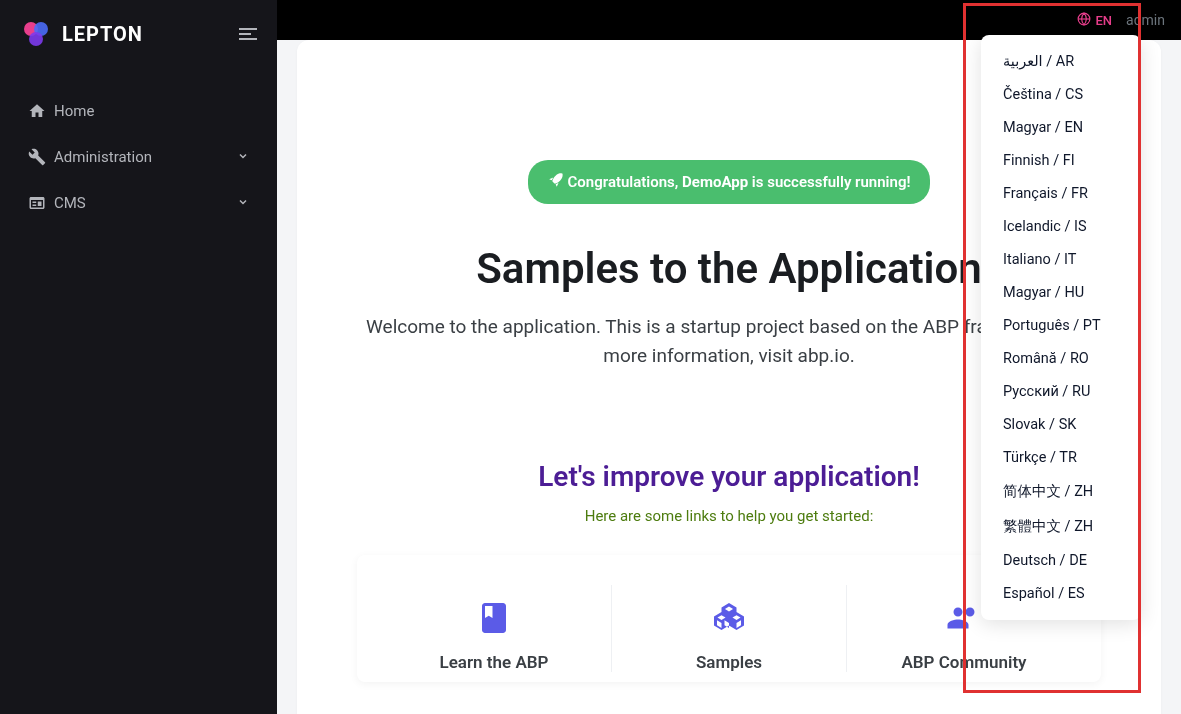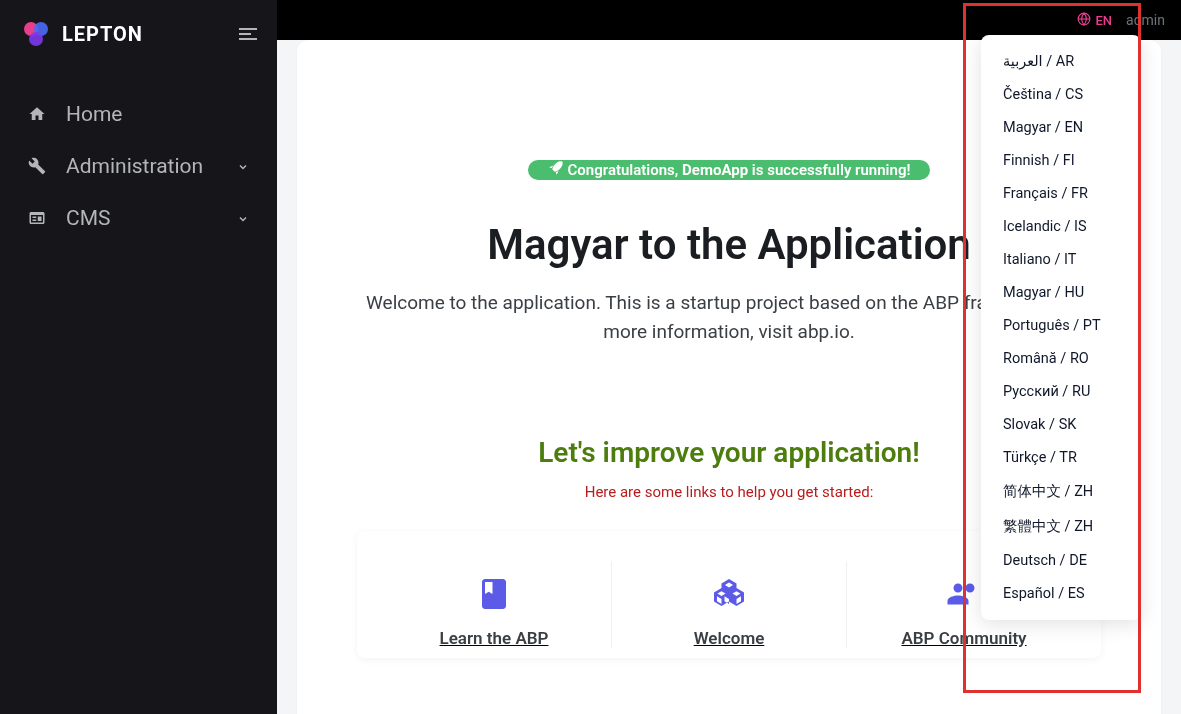--- a/index.html
+++ b/index.html
@@ -53,26 +53,26 @@
     }
     .hamburger span:nth-child(1){ width: 18px; }
     .hamburger span:nth-child(2){ width: 12px; }
     .hamburger span:nth-child(3){ width: 18px; }
     .nav {
       padding: 20px 10px;
     }
     .nav-item {
       display: flex;
       align-items: center;
-      gap: 20px;
+      gap: 8px;
       padding: 14px 18px;
       color: #b3b5bb;
       cursor: pointer;
       border-radius: 6px;
-      font-size: 21px;
+      font-size: 15px;
     }
     .nav-item .chev {
       margin-left: auto;
     }
     .nav-icon {
       width: 18px;
       height: 18px;
       display: flex;
       align-items: center;
       justify-content: center;
@@ -115,21 +115,21 @@
       text-align: center;
       height: 690px;
       box-shadow: 0 1px 3px rgba(0,0,0,0.04);
     }
     .alert {
       display: inline-flex;
       align-items: center;
       gap: 4px;
       background: #4abe6e;
       color: #fff;
-      padding: 0 20px;
+      padding: 12px 20px;
       border-radius: 20px;
       font-size: 15px;
       font-weight: 600;
       margin-bottom: 40px;
     }
     .alert .bold { font-weight: 700; }
     .welcome-title {
       font-size: 42px;
       font-weight: 600;
       color: #1a1d21;
@@ -137,42 +137,41 @@
     }
     .welcome-text {
       font-size: 19px;
       color: #3a3f44;
       line-height: 1.5;
       margin-bottom: 90px;
     }
     .improve-title {
       font-size: 28px;
       font-weight: 600;
-      color: #4d7c0f;
+      color: #4c1d95;
       margin-bottom: 14px;
     }
     .improve-sub {
       font-size: 15px;
-      color: #b91c1c;
+      color: #4d7c0f;
       margin-bottom: 30px;
     }
     .cards-row {
       display: flex;
       gap: 0;
       background: #fff;
       border-radius: 8px;
       box-shadow: 0 2px 8px rgba(0,0,0,0.05);
       padding: 30px 20px 10px;
     }
     .card-col {
       flex: 1;
       text-align: center;
       padding: 15px 20px 0;
       border-right: 1px solid #eef0f3;
-      text-decoration: underline;
     }
     .card-col:last-child { border-right: none; }
     .card-icon {
       width: 36px;
       height: 36px;
       margin: 0 auto 16px;
       color: #5b5be7;
     }
     .card-title {
       font-size: 17px;
@@ -292,42 +291,42 @@
       <span>
         <svg width="16" height="16" viewBox="0 0 24 24" fill="currentColor">
             <path d="M13.13 22.19l-1.63-3.83c1.57-.58 3.04-1.36 4.4-2.27l-2.77 6.1M5.64 12.5l-3.83-1.63 6.1-2.77C7 9.46 6.22 10.93 5.64 12.5M21.61 2.39S16.66.269 11 5.93c-2.19 2.19-3.5 4.6-4.35 6.71-.28.75-.09 1.57.46 2.13l2.13 2.12c.55.56 1.37.74 2.12.46A19.1 19.1 0 0 0 18.07 13c5.66-5.66 3.54-10.61 3.54-10.61z"></path>
           </svg>
       </span>
       <span>
         <span>Congratulations, </span><span class="bold">DemoApp</span><span> is successfully running!</span>
       </span>
     </div>
 
-    <h1 class="welcome-title">Magyar to the Application</h1>
+    <h1 class="welcome-title">Samples to the Application</h1>
     <p class="welcome-text">Welcome to the application. This is a startup project based on the ABP framework. For more information, visit abp.io.</p>
 
     <h2 class="improve-title">Let's improve your application!</h2>
     <p class="improve-sub">Here are some links to help you get started:</p>
 
     <div class="cards-row">
       <div class="card-col">
         <div class="card-icon">
           <svg viewBox="0 0 24 24" fill="currentColor">
               <path d="M18 2H6c-1.1 0-2 .9-2 2v16c0 1.1.9 2 2 2h12c1.1 0 2-.9 2-2V4c0-1.1-.9-2-2-2zM6 4h5v8l-2.5-1.5L6 12V4z"></path>
             </svg>
         </div>
         <div class="card-title">Learn the ABP</div>
       </div>
       <div class="card-col">
         <div class="card-icon">
           <svg viewBox="0 0 24 24" fill="currentColor">
               <path d="M12 2l-5 3v3L2 11v6l5 3 5-3 5 3 5-3v-6l-5-3V5l-5-3zm0 2.3L14.7 6 12 7.7 9.3 6 12 4.3zM7 18.7l-3-1.8v-3.4l3 1.8v3.4zm0-5.4l-2.7-1.6L7 10.1l2.7 1.6L7 13.3zm5 5.4l-3-1.8v-3.4l3 1.8v3.4zm5 0v-3.4l3-1.8v3.4l-3 1.8zm0-5.4l-2.7-1.6L17 10.1l2.7 1.6-2.7 1.6z"></path>
             </svg>
         </div>
-        <div class="card-title">Welcome</div>
+        <div class="card-title">Samples</div>
       </div>
       <div class="card-col">
         <div class="card-icon">
           <svg viewBox="0 0 24 24" fill="currentColor">
               <path d="M16 11c1.66 0 2.99-1.34 2.99-3S17.66 5 16 5s-3 1.34-3 3 1.34 3 3 3zm-8 0c1.66 0 2.99-1.34 2.99-3S9.66 5 8 5 5 6.34 5 8s1.34 3 3 3zm0 2c-2.33 0-7 1.17-7 3.5V19h14v-2.5c0-2.33-4.67-3.5-7-3.5z"></path>
             </svg>
         </div>
         <div class="card-title">ABP Community</div>
       </div>
     </div>

